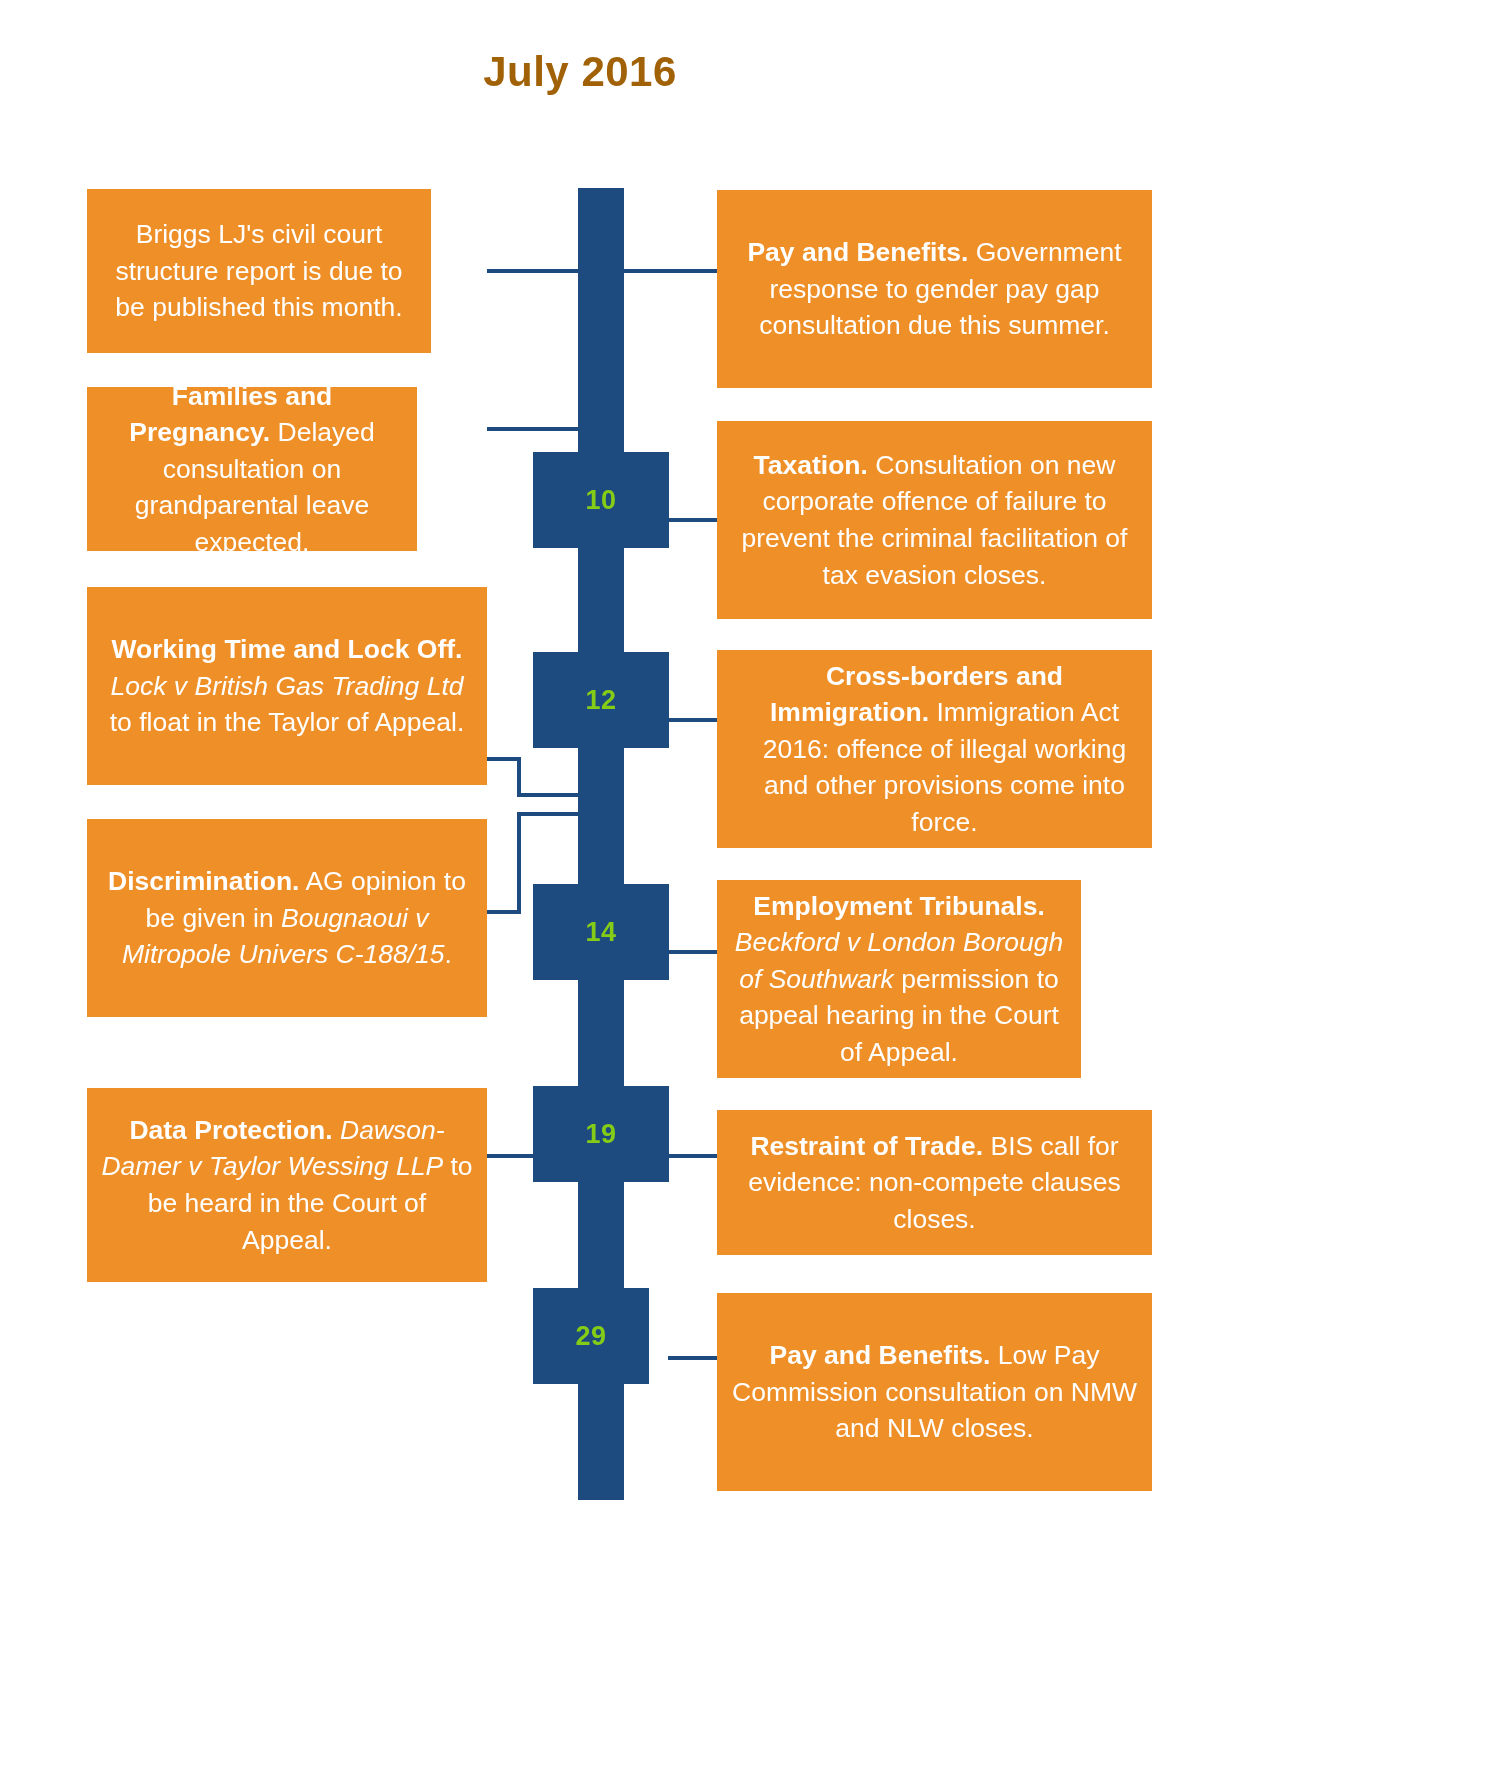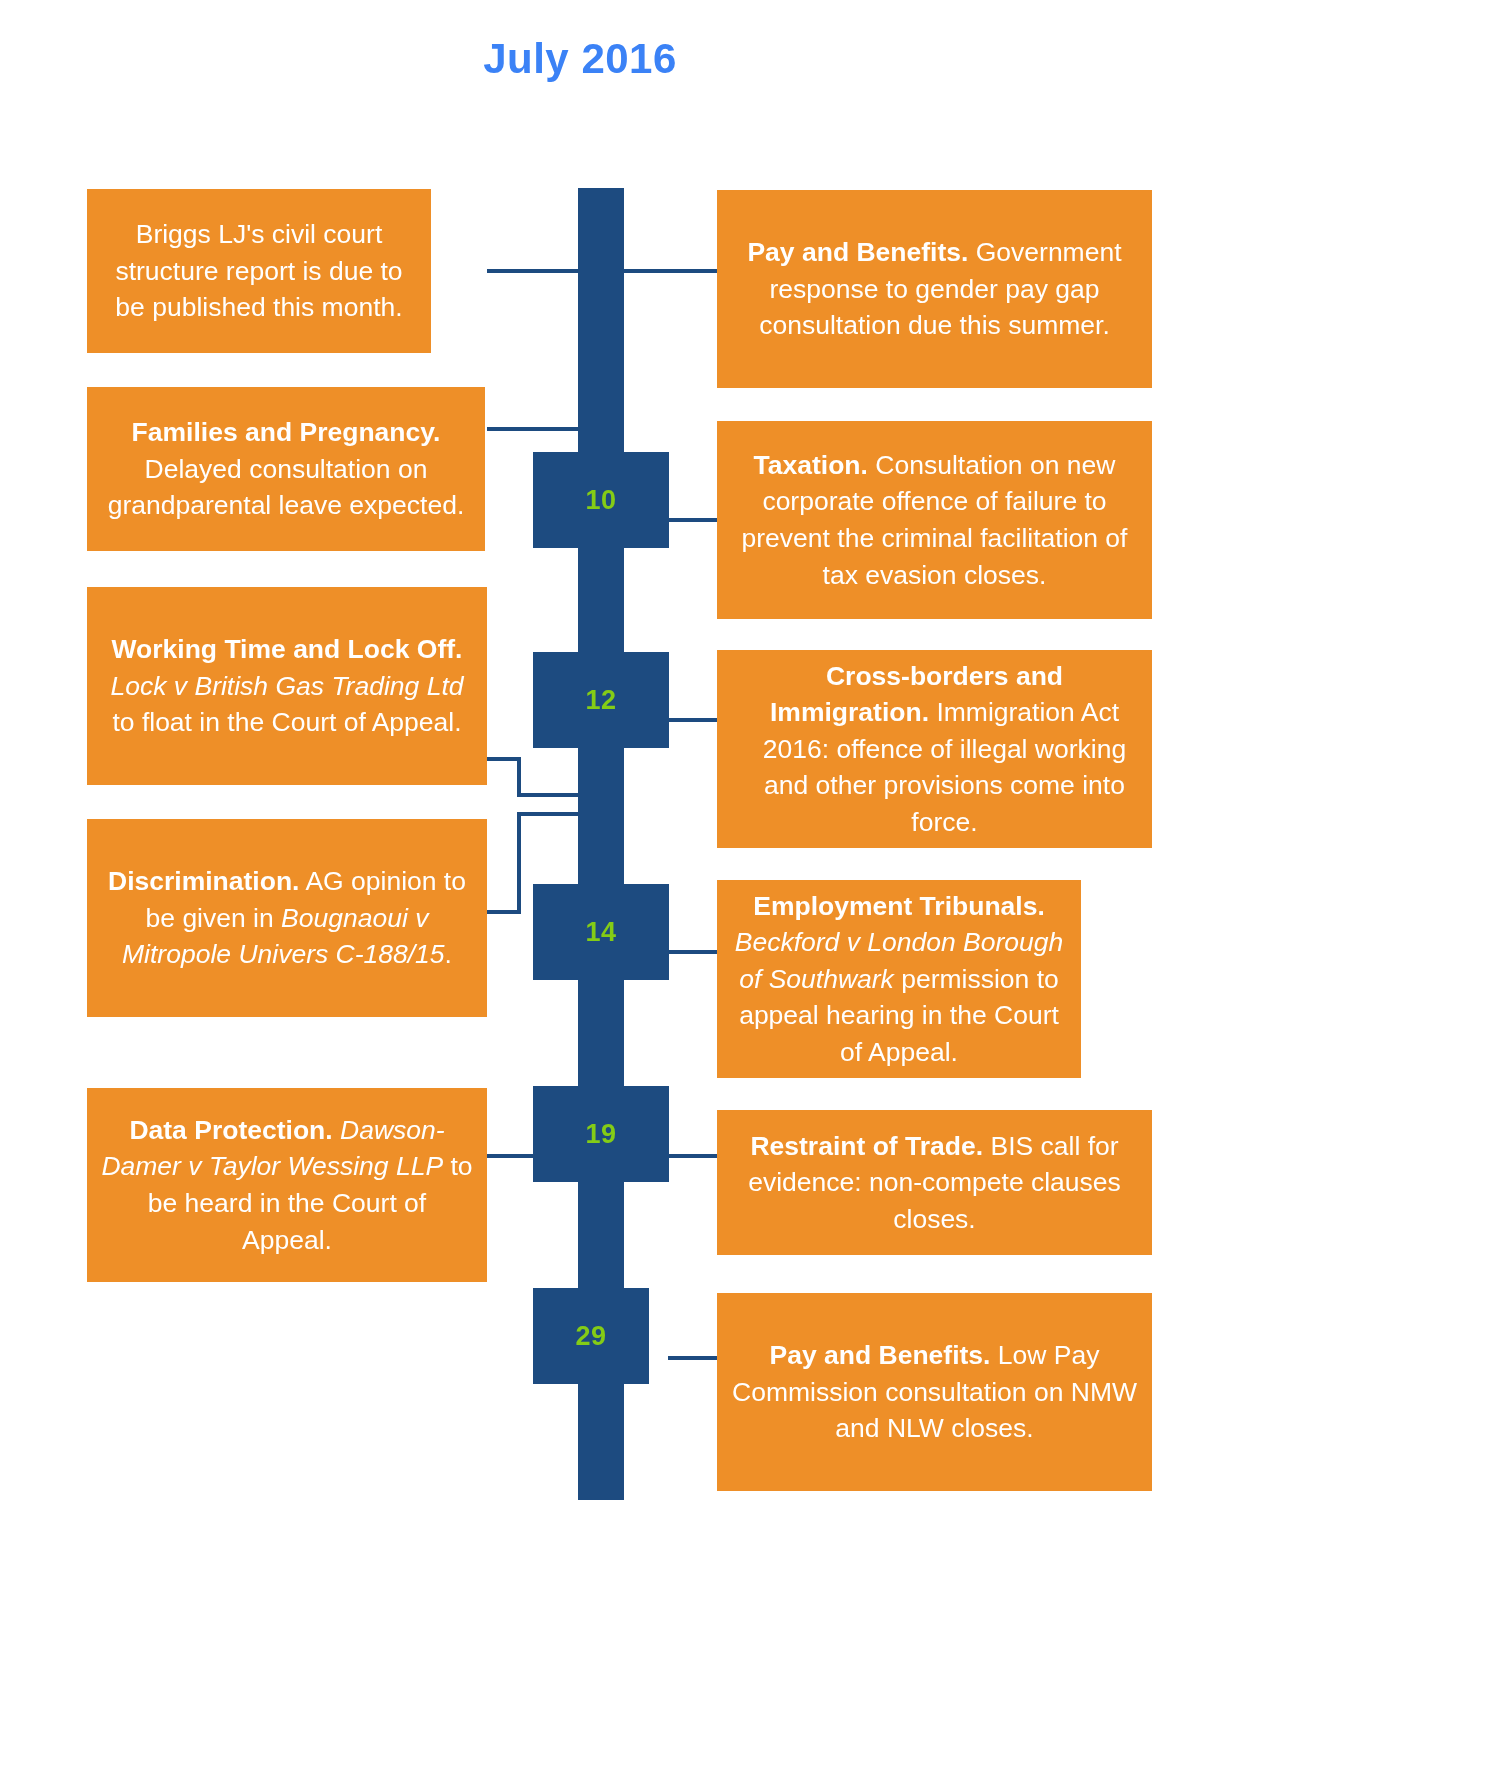--- a/index.html
+++ b/index.html
@@ -16,26 +16,26 @@
   #stage {
     position: relative;
     width: 1497px;
     height: 1777px;
   }
 
   
   .title {
     position: absolute;
     left: 0;
-    top: 35px;
+    top: 48px;
     width: 1160px;
     text-align: center;
     font-size: 42px;
     font-weight: bold;
-    color: #3b82f6;
+    color: #a16207;
     letter-spacing: 0.5px;
   }
 
   
   .spine {
     position: absolute;
     left: 578px;
     top: 188px;
     width: 46px;
     background: #1d4b80;
@@ -132,32 +132,32 @@
   <div class="marker" style="left:533px; top:1288px; width:116px; height:96px;">
     <span>29</span>
   </div>
 
   <div class="box" style="left:87px; top:189px; width:344px; height:164px;">
     <div class="inner">
       <span>Briggs LJ's civil court structure report is due to be published this month.</span>
     </div>
   </div>
 
-  <div class="box" style="left:87px; top:387px; width:398px; height:164px;">
+  <div class="box" style="left:87px; top:387px; width:330px; height:164px;">
     <div class="inner">
       <b>Families and Pregnancy.</b>
        <span>Delayed consultation on grandparental leave expected.</span>
     </div>
   </div>
 
   <div class="box" style="left:87px; top:587px; width:400px; height:198px;">
     <div class="inner">
       <b>Working Time and Lock Off.</b>
        <i>Lock v British Gas Trading Ltd</i>
-       <span>to float in the Court of Appeal.</span>
+       <span>to float in the Taylor of Appeal.</span>
     </div>
   </div>
 
   <div class="box" style="left:87px; top:819px; width:400px; height:198px;">
     <div class="inner">
       <b>Discrimination.</b>
        <span>AG opinion to be given in</span>
        <i>Bougnaoui v Mitropole Univers  C-188/15</i><span>.</span>
     </div>
   </div>

